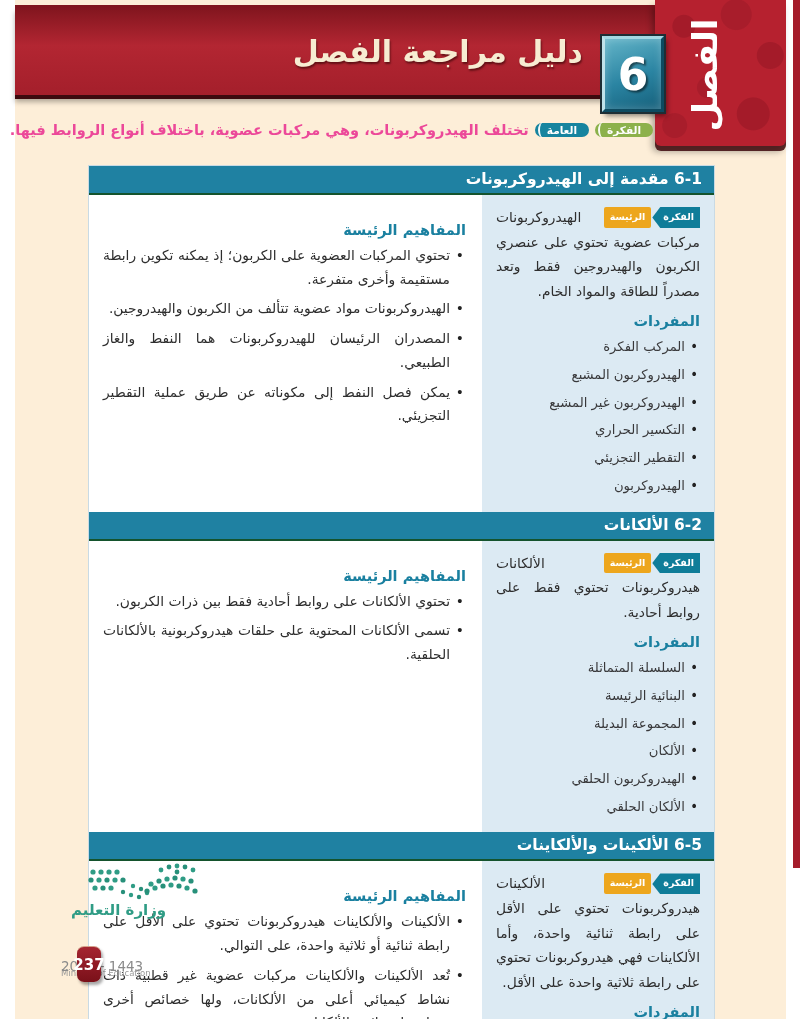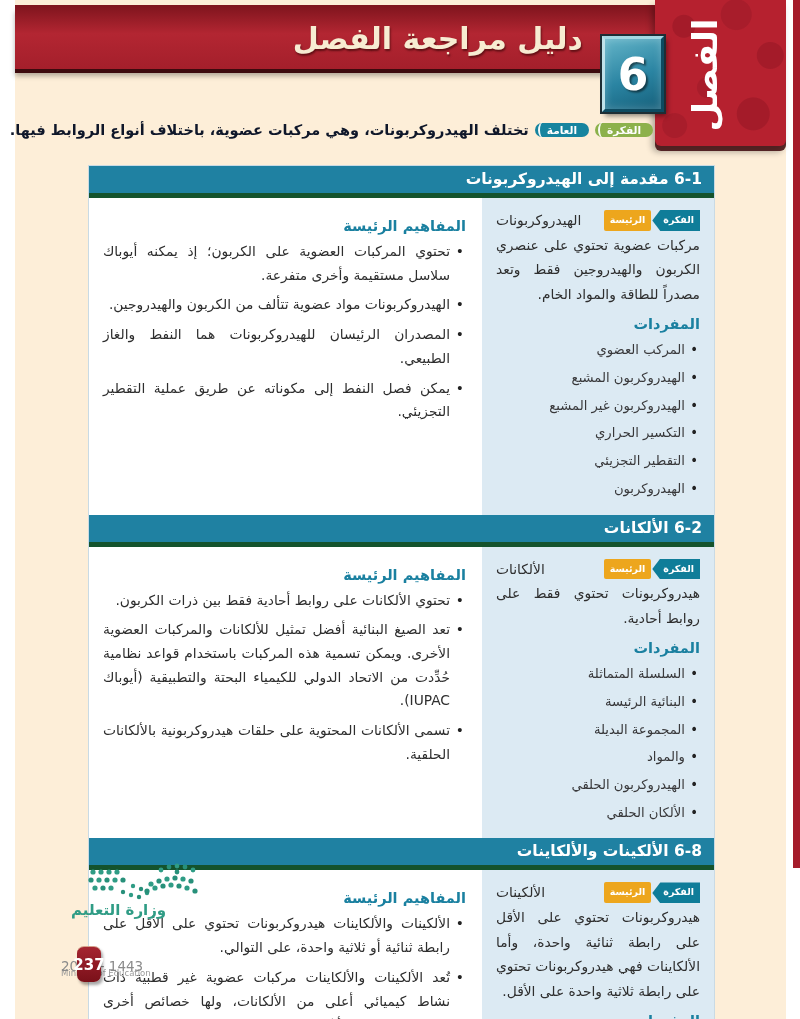--- a/index.html
+++ b/index.html
@@ -2,21 +2,21 @@
 <html lang="ar"><head>
 <meta charset="utf-8">
 <style>
   html,body{margin:0;padding:0;background:#ffffff;}
   .canvas{position:relative;width:800px;height:1019px;overflow:hidden;
           font-family:"DejaVu Sans",sans-serif;}
   
   .paper{position:absolute;left:15px;top:0;width:771px;height:1019px;background:#fdeed8;}
   .edge-strip{position:absolute;right:0;top:0;width:7px;height:868px;background:#a51d2b;}
   
-  .banner{position:absolute;left:15px;top:5px;width:646px;height:64px;
+  .banner{position:absolute;left:15px;top:5px;width:646px;height:90px;
           background:linear-gradient(180deg,#7e141d 0%,#b32632 45%,#a41f2b 100%);
           box-shadow:0 4px 0 #3c0a0e,0 7px 5px rgba(0,0,0,.30);}
   .banner-title{position:absolute;right:78px;top:50%;transform:translateY(-46%);
           font-size:30px;font-weight:bold;color:#f7ecd2;letter-spacing:.5px;
           text-shadow:1px 2px 2px rgba(40,0,0,.55);white-space:nowrap;}
   
   .chapter-block{position:absolute;left:655px;top:0;width:131px;height:146px;
           background-color:#b6212f;border-radius:0 0 6px 6px;
           background-image:
             radial-gradient(circle at 22% 18%, #a41b29 11px, rgba(0,0,0,0) 12px),
@@ -38,37 +38,37 @@
           text-shadow:2px 2px 2px rgba(0,0,0,.5);}
   
   .general-idea{position:absolute;right:147px;top:122px;direction:rtl;
           display:flex;align-items:center;gap:6px;white-space:nowrap;z-index:4;}
   .pill{display:inline-block;position:relative;color:#fff;font-size:10.5px;font-weight:bold;
           padding:1px 12px;border-radius:10px;}
   .pill::before{content:'';position:absolute;left:3px;top:-1px;bottom:-1px;width:9px;
           border-left:2px solid rgba(255,255,255,.95);border-radius:50%;}
   .pill.green{background:#8cb14b;}
   .pill.tealp{background:#16849f;}
-  .gi-text{font-size:14.5px;font-weight:bold;color:#0f172a;}
+  .gi-text{font-size:14.5px;font-weight:bold;color:#ec4899;}
   
   .review-table{position:absolute;left:88px;top:165px;width:625px;direction:rtl;
           border:1px solid #c9dae4;background:#ffffff;}
   .sec-header{background:#1f81a2;color:#ffffff;font-weight:bold;font-size:15.5px;
-          padding:4px 12px 5px;border-bottom:5px solid #14532d;}
+          padding:4px 12px 5px;border-bottom:2px solid #14532d;}
   .sec-body{display:flex;}
   .col-idea{width:232px;background:#dceaf3;padding:10px 14px 12px;box-sizing:border-box;}
   .col-concepts{flex:1;background:#ffffff;padding:8px 16px 12px 14px;box-sizing:border-box;}
   .s1 .sec-body{min-height:269px;} .s2 .sec-body{min-height:228px;} .s3 .sec-body{min-height:205px;}
   .mini{display:inline-block;color:#fff;font-size:9.5px;font-weight:bold;padding:2px 6px;vertical-align:2px;}
   .teal-mini{background:#0f7d99;clip-path:polygon(0 50%,8px 0,100% 0,100% 100%,8px 100%);padding-left:11px;}
   .orange-mini{background:#eda61d;border-radius:2px;margin-right:1px;margin-left:4px;}
   .idea-p{margin:0;font-size:13.8px;line-height:1.78;color:#2e2e2e;
           text-align:justify;text-align-last:right;}
   .vocab-title,.concepts-title{color:#1a80a0;font-weight:bold;font-size:14.5px;margin:10px 0 4px;}
-  .concepts-title{margin:12px 0 6px;}
+  .concepts-title{margin:19px 0 6px;}
   ul.vocab,ul.concepts{list-style:none;margin:0;padding:0;}
   ul.vocab li{font-size:13.2px;color:#38383a;line-height:2.1;padding-right:15px;position:relative;}
   ul.vocab li::before{content:"•";position:absolute;right:2px;color:#222;}
   ul.concepts li{font-size:13.8px;color:#2e2e2e;line-height:1.72;margin-bottom:6px;
           padding-right:16px;position:relative;text-align:justify;text-align-last:right;}
   ul.concepts li::before{content:"•";position:absolute;right:2px;color:#222;}
   
   .logo-dots{position:absolute;left:88px;top:863px;z-index:6;}
   .ministry-ar{position:absolute;left:71px;top:901px;font-size:15px;font-weight:bold;
           color:#2f9c85;z-index:6;}
@@ -110,32 +110,32 @@
     <div class="sec s1">
       <div class="sec-header">6-1 مقدمة إلى الهيدروكربونات</div>
       <div class="sec-body">
         <div class="col-idea">
           <p class="idea-p">
             <span class="mini teal-mini">الفكرة</span><span class="mini orange-mini">الرئيسة</span>
             <span>الهيدروكربونات مركبات عضوية تحتوي على عنصري الكربون والهيدروجين فقط وتعد مصدراً للطاقة والمواد الخام.</span>
           </p>
           <div class="vocab-title">المفردات</div>
           <ul class="vocab">
-            <li>المركب العضوي</li>
+            <li>المركب الفكرة</li>
             <li>الهيدروكربون المشبع</li>
             <li>الهيدروكربون غير المشبع</li>
             <li>التكسير الحراري</li>
             <li>التقطير التجزيئي</li>
             <li>الهيدروكربون</li>
           </ul>
         </div>
         <div class="col-concepts">
           <div class="concepts-title">المفاهيم الرئيسة</div>
           <ul class="concepts">
-            <li>تحتوي المركبات العضوية على الكربون؛ إذ يمكنه أيوباك سلاسل مستقيمة وأخرى متفرعة.</li>
+            <li>تحتوي المركبات العضوية على الكربون؛ إذ يمكنه تكوين رابطة مستقيمة وأخرى متفرعة.</li>
             <li>الهيدروكربونات مواد عضوية تتألف من الكربون والهيدروجين.</li>
             <li>المصدران الرئيسان للهيدروكربونات هما النفط والغاز الطبيعي.</li>
             <li>يمكن فصل النفط إلى مكوناته عن طريق عملية التقطير التجزيئي.</li>
           </ul>
         </div>
       </div>
     </div>
 
     <div class="sec s2">
       <div class="sec-header">6-2 الألكانات</div>
@@ -143,38 +143,37 @@
         <div class="col-idea">
           <p class="idea-p">
             <span class="mini teal-mini">الفكرة</span><span class="mini orange-mini">الرئيسة</span>
             <span>الألكانات هيدروكربونات تحتوي فقط على روابط أحادية.</span>
           </p>
           <div class="vocab-title">المفردات</div>
           <ul class="vocab">
             <li>السلسلة المتماثلة</li>
             <li>البنائية الرئيسة</li>
             <li>المجموعة البديلة</li>
-            <li>والمواد</li>
+            <li>الألكان</li>
             <li>الهيدروكربون الحلقي</li>
             <li>الألكان الحلقي</li>
           </ul>
         </div>
         <div class="col-concepts">
           <div class="concepts-title">المفاهيم الرئيسة</div>
           <ul class="concepts">
             <li>تحتوي الألكانات على روابط أحادية فقط بين ذرات الكربون.</li>
-            <li>تعد الصيغ البنائية أفضل تمثيل للألكانات والمركبات العضوية الأخرى. ويمكن تسمية هذه المركبات باستخدام قواعد نظامية حُدِّدت من الاتحاد الدولي للكيمياء البحتة والتطبيقية (أيوباك IUPAC).</li>
             <li>تسمى الألكانات المحتوية على حلقات هيدروكربونية بالألكانات الحلقية.</li>
           </ul>
         </div>
       </div>
     </div>
 
     <div class="sec s3">
-      <div class="sec-header">6-8 الألكينات والألكاينات</div>
+      <div class="sec-header">6-5 الألكينات والألكاينات</div>
       <div class="sec-body">
         <div class="col-idea">
           <p class="idea-p">
             <span class="mini teal-mini">الفكرة</span><span class="mini orange-mini">الرئيسة</span>
             <span>الألكينات هيدروكربونات تحتوي على الأقل على رابطة ثنائية واحدة، وأما الألكاينات فهي هيدروكربونات تحتوي على رابطة ثلاثية واحدة على الأقل.</span>
           </p>
           <div class="vocab-title">المفردات</div>
 
         </div>
         <div class="col-concepts">

